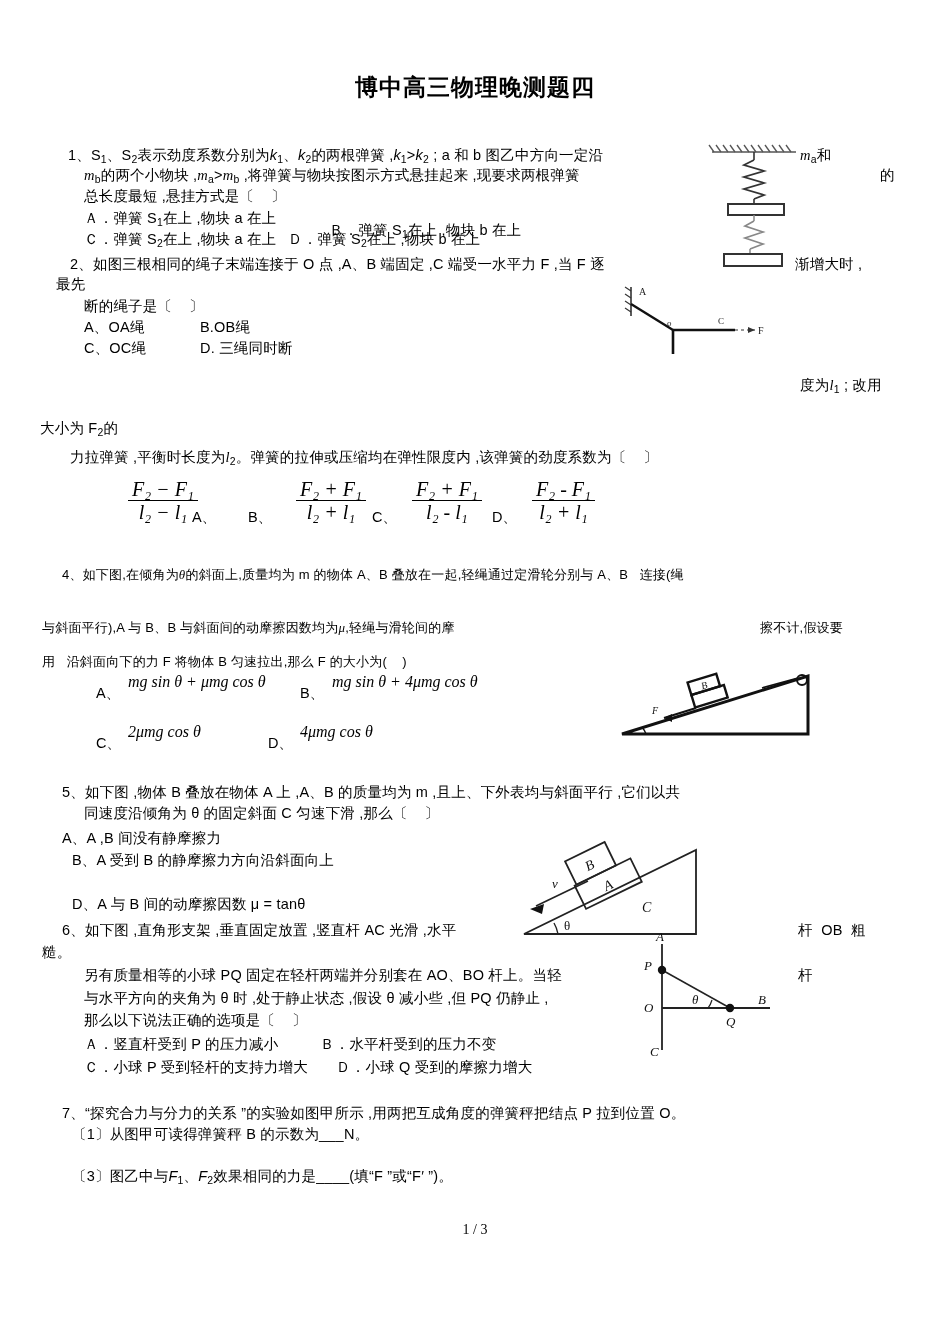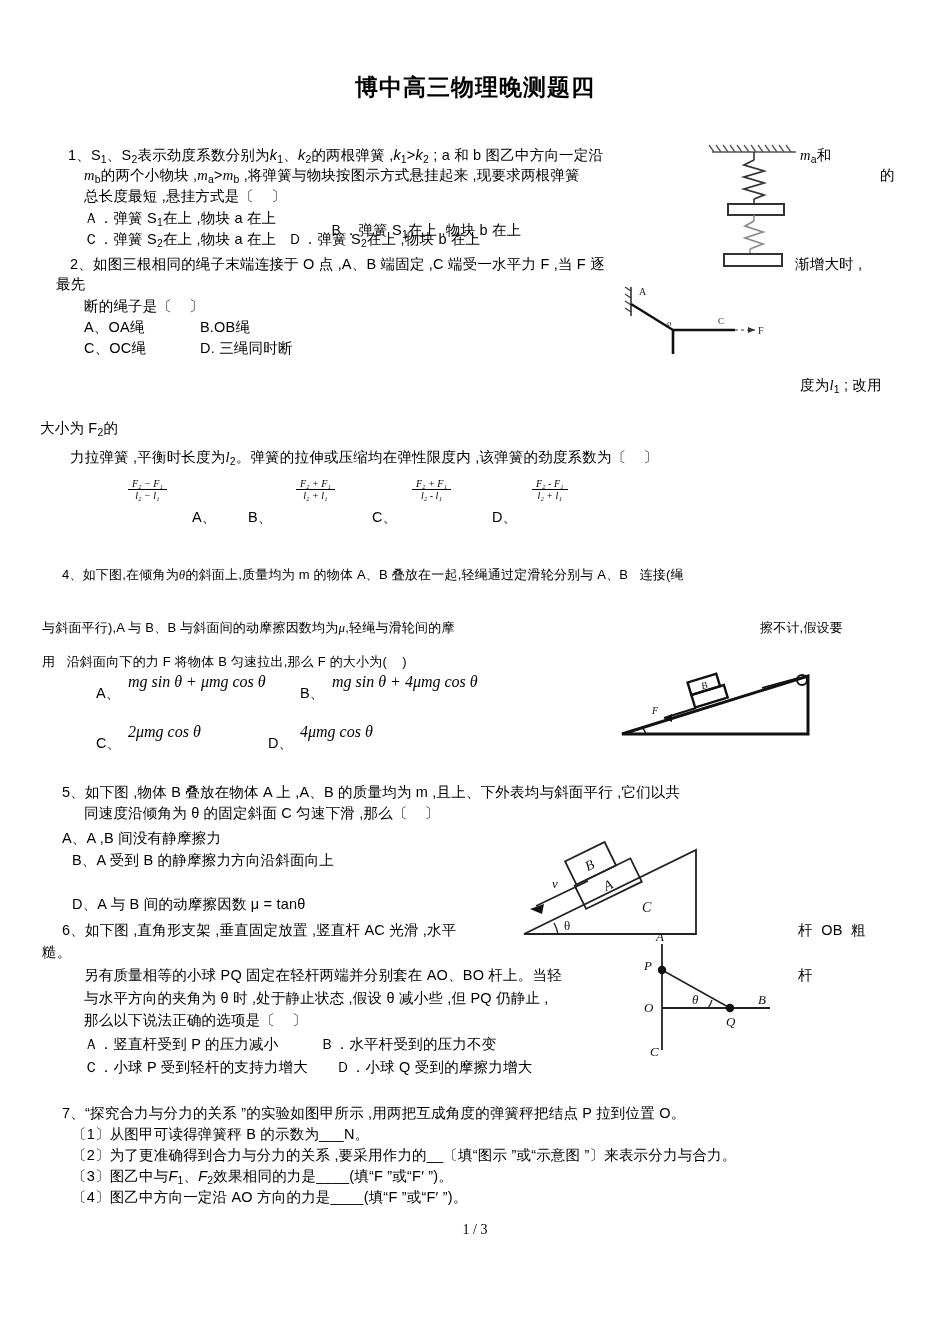--- a/index.html
+++ b/index.html
@@ -45,21 +45,21 @@
 
   sub { font-size: .72em; vertical-align: -0.25em; }
 
   
   .frac {
     position: absolute;
     display: inline-block;
     text-align: center;
     font-family: "Liberation Serif", serif;
     font-style: italic;
-    font-size: 10px;
+    font-size: 20px;
     line-height: 1.12;
   }
   .frac .num { display: block; padding: 0 4px; }
   .frac .den { display: block; padding: 0 4px; border-top: 1.2px solid #000; }
 
   .mathser {
     position: absolute;
     font-family: "Liberation Serif", serif;
     font-style: italic;
     font-size: 16px;
@@ -303,19 +303,17 @@
       <text x="44" y="40" font-family="Liberation Serif, serif" font-size="13" font-style="italic" fill="#111">P</text>
       <text x="44" y="82" font-family="Liberation Serif, serif" font-size="13" font-style="italic" fill="#111">O</text>
       <text x="50" y="126" font-family="Liberation Serif, serif" font-size="13" font-style="italic" fill="#111">C</text>
       <text x="158" y="74" font-family="Liberation Serif, serif" font-size="13" font-style="italic" fill="#111">B</text>
       <text x="126" y="96" font-family="Liberation Serif, serif" font-size="13" font-style="italic" fill="#111">Q</text>
     </svg>
   </div>
 
   <div class="tx" style="left:62px; top:1103px;">7、“探究合力与分力的关系 ”的实验如图甲所示 ,用两把互成角度的弹簧秤把结点 P 拉到位置 O。</div>
   <div class="tx" style="left:72px; top:1124px;">〔1〕从图甲可读得弹簧秤 B 的示数为___N。</div>
-  <div class="tx" style="left:72px; top:1145px;">〔2〕为了更准确得到合力与分力的关系 ,要采用作力的__〔填“图示 ”或“示意图 ”〕来表示分力与合力。</div>
   <div class="tx" style="left:72px; top:1166px;"><span>〔3〕图乙中与</span><i>F</i><sub>1</sub><span>、</span><i>F</i><sub>2</sub><span>效果相同的力是____(填“F ”或“F′ ”)。</span></div>
-  <div class="tx" style="left:72px; top:1187px;">〔4〕图乙中方向一定沿 AO 方向的力是____(填“F ”或“F′ ”)。</div>
 
   <div class="footer">1 / 3</div>
 
 </div>
 
 </body></html>

